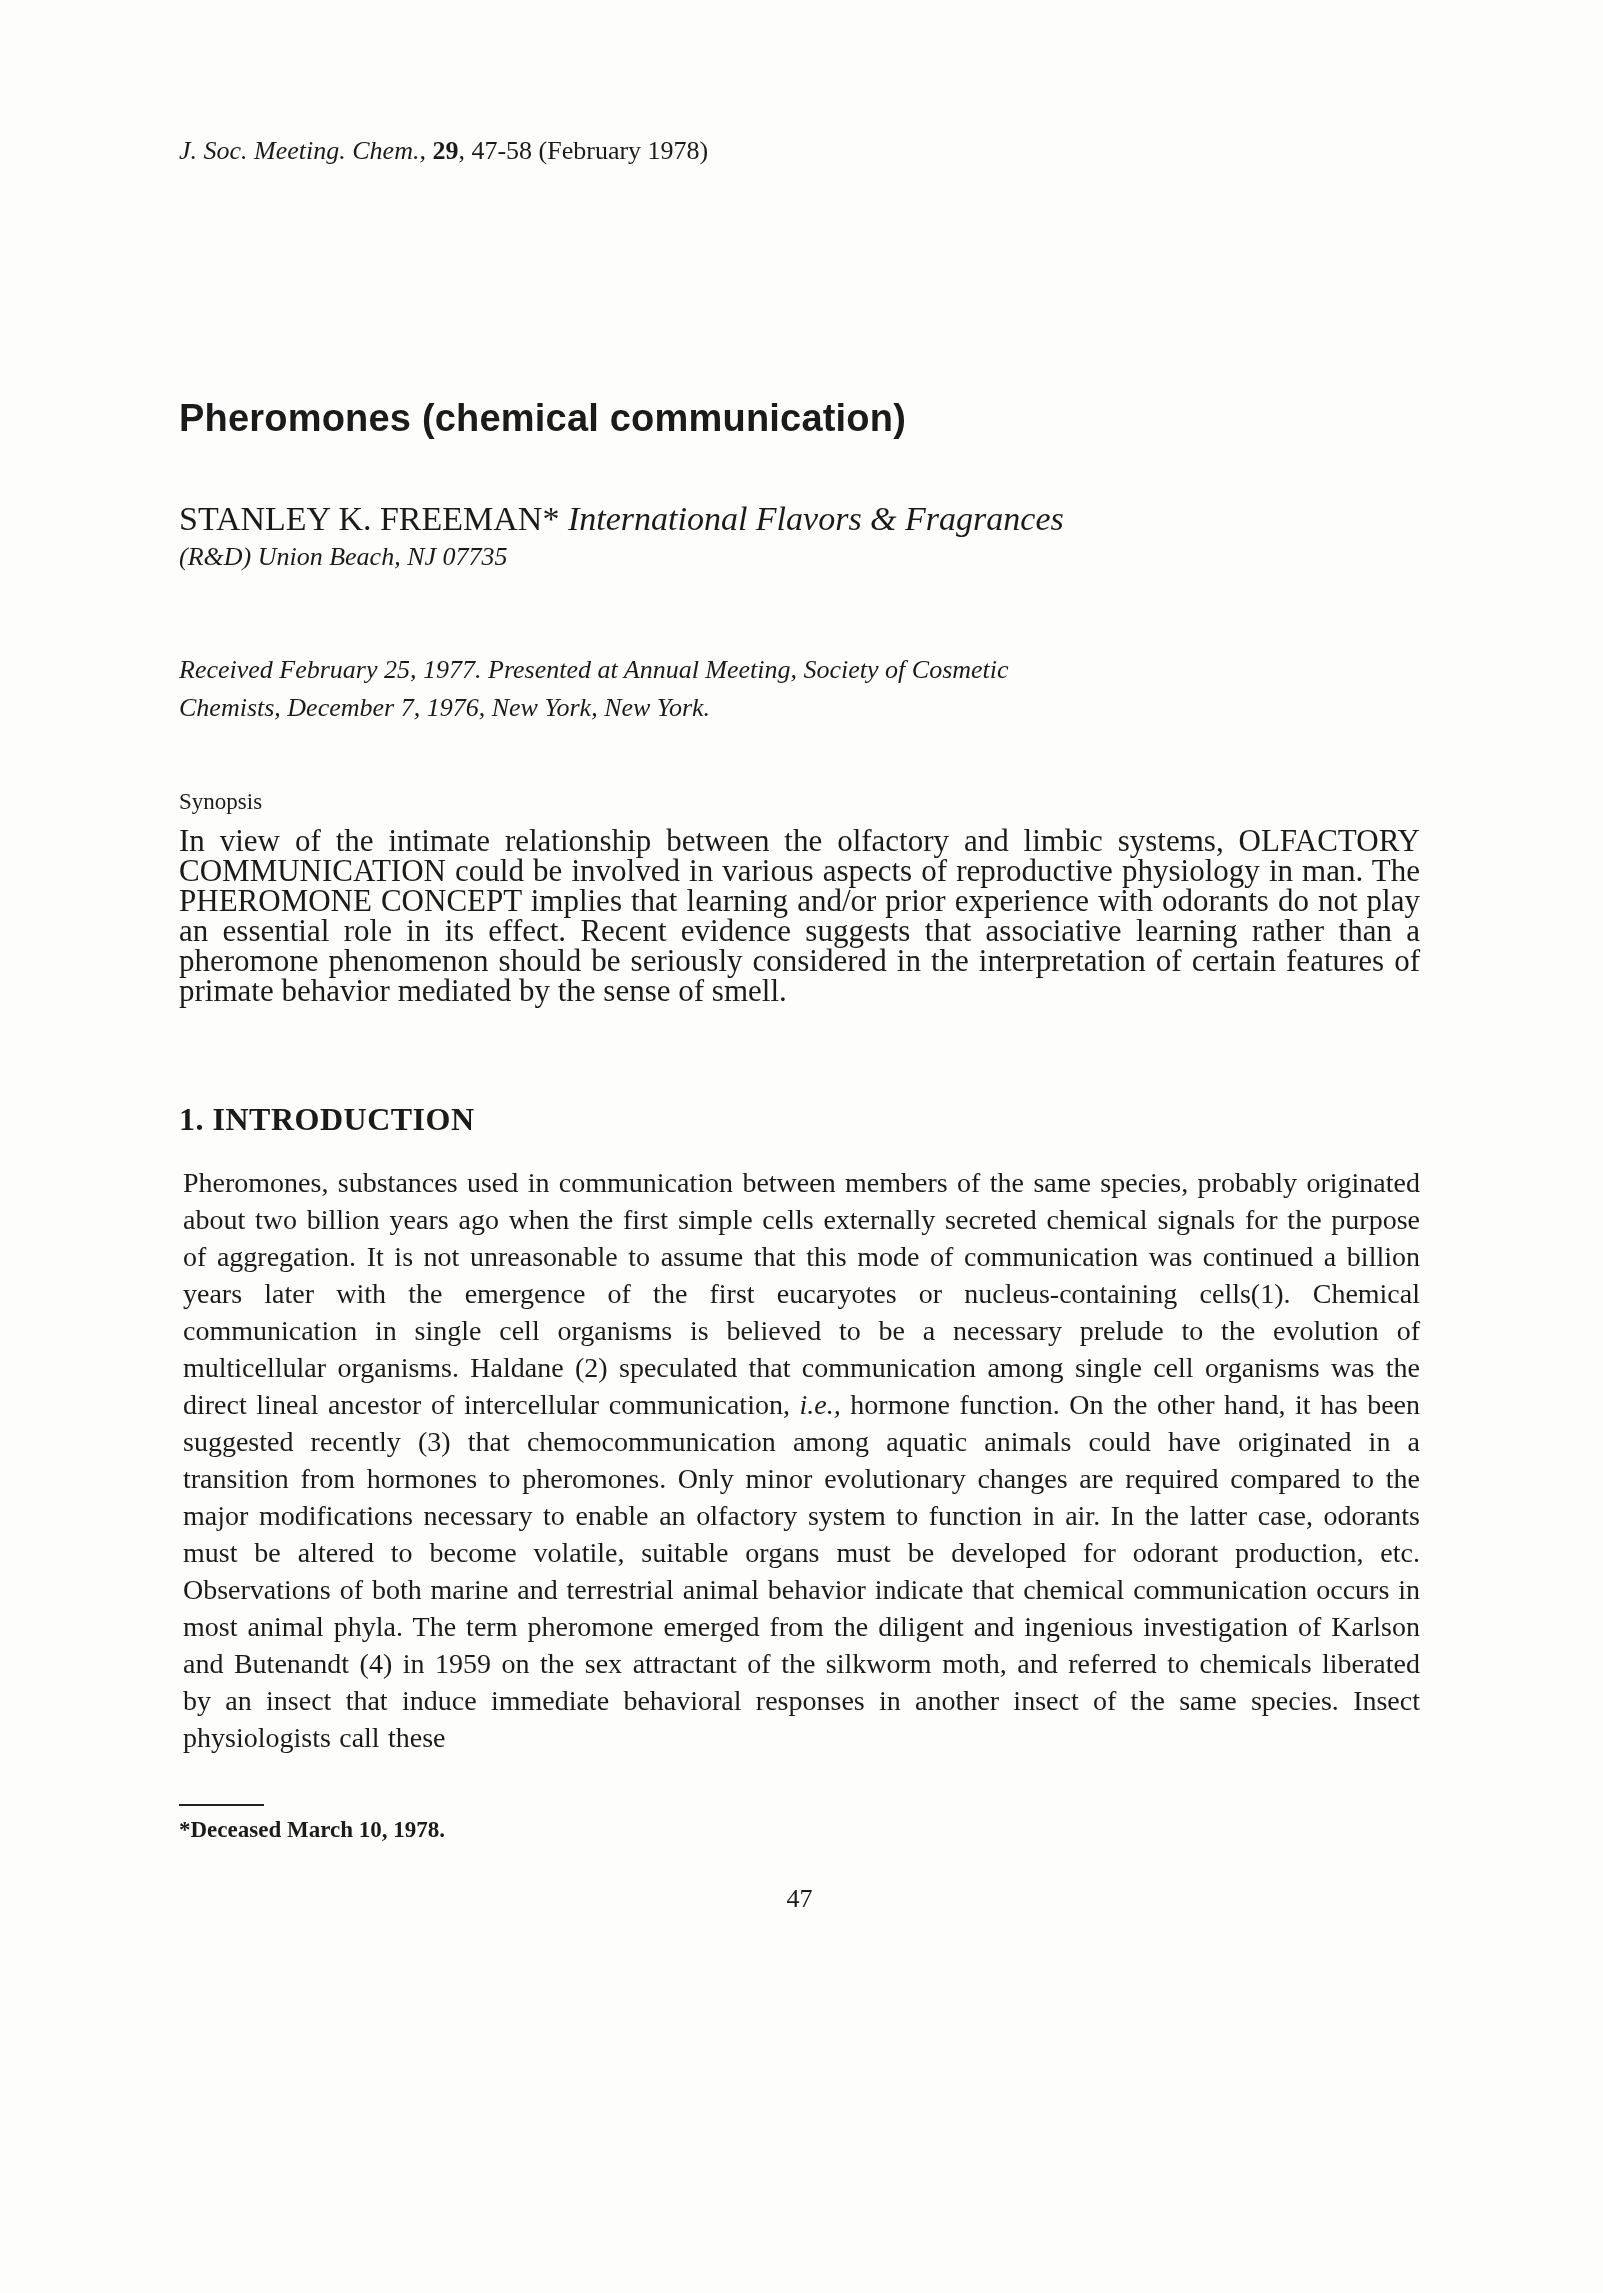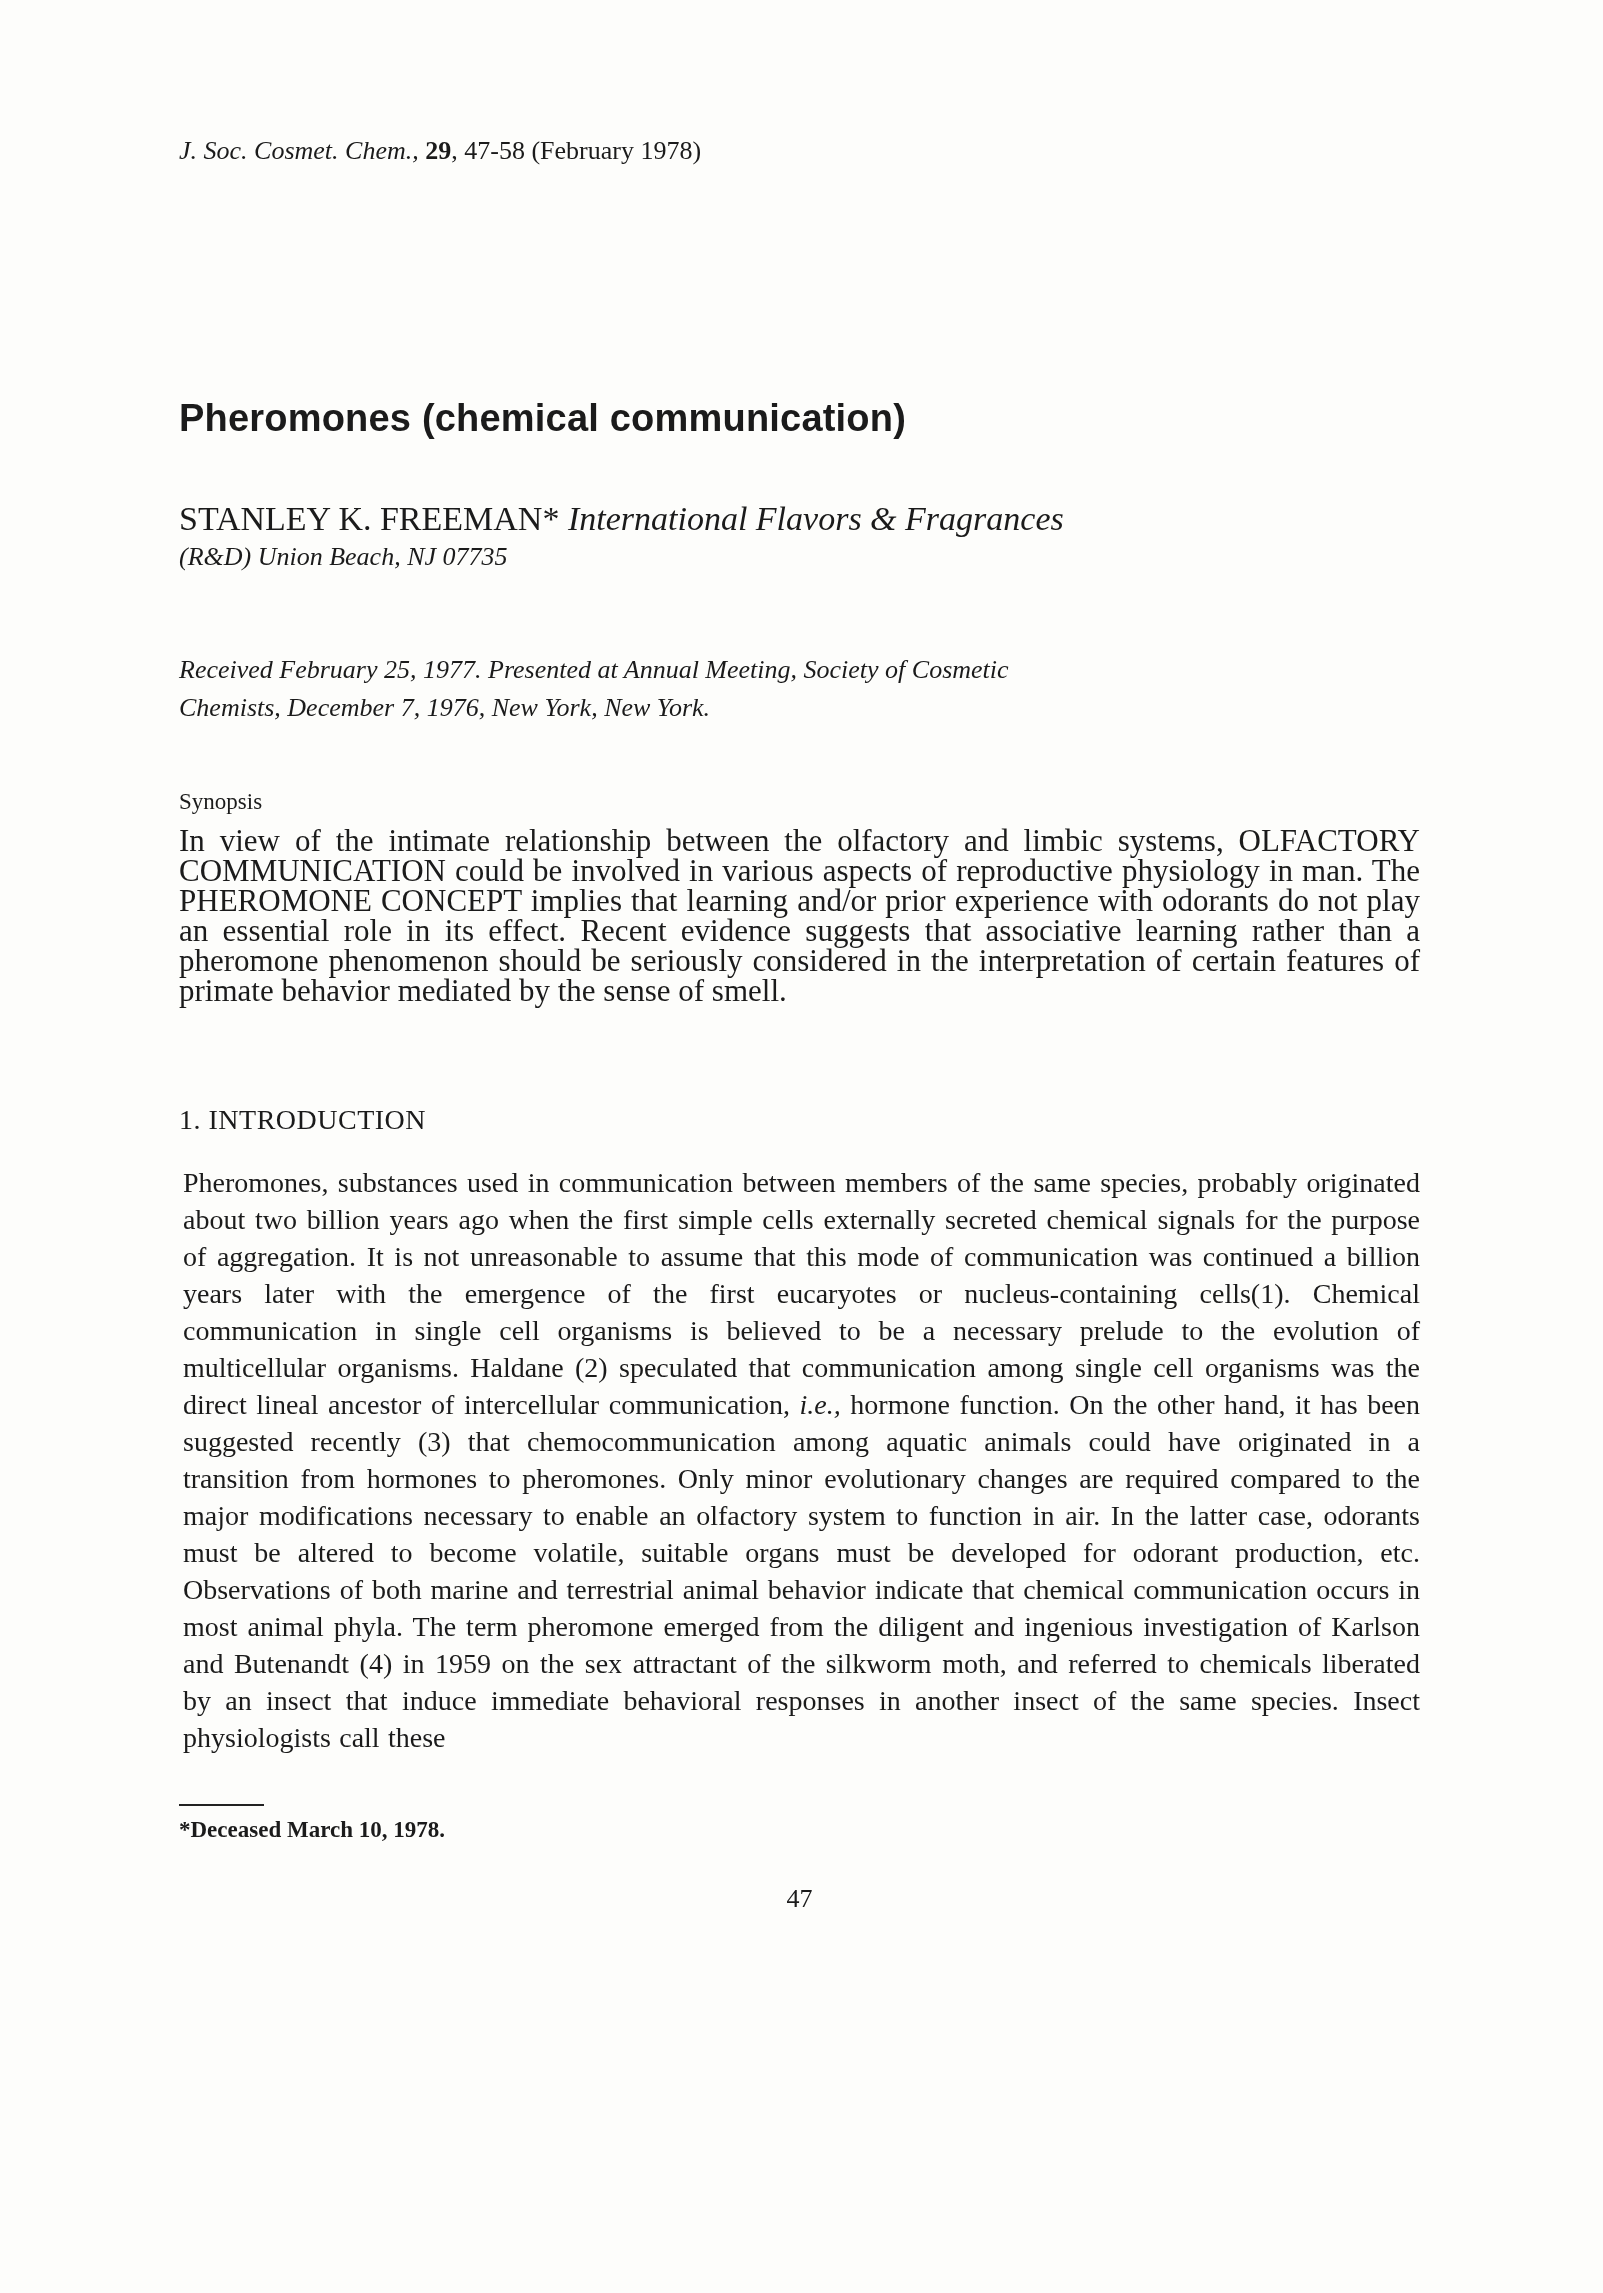--- a/index.html
+++ b/index.html
@@ -60,22 +60,22 @@
     line-height: 29px;
   }
   .syn-body {
     margin: 9.6px 0 0 0;
     font-size: 31px;
     line-height: 30px;
     text-align: justify;
   }
   .sec-head {
     margin: 96px 0 0 0;
-    font-weight: 400;
-    font-size: 28px;
+    font-weight: 700;
+    font-size: 32px;
     line-height: 35px;
     letter-spacing: 0.5px;
   }
   .body-text {
     margin: 27px 0 0 4px;
     font-size: 28px;
     line-height: 37px;
     text-align: justify;
     word-spacing: 1.4px;
   }
@@ -95,21 +95,21 @@
     font-size: 26px;
     text-align: center;
   }
 </style>
 </head>
 <body>
 
 <div class="page">
   <div class="content">
 
-    <p class="journal-line"><span class="it">J. Soc. Cosmet. Chem., </span><span class="bold">29</span><span>, 47-58 (February 1978)</span></p>
+    <p class="journal-line"><span class="it">J. Soc. Meeting. Chem., </span><span class="bold">29</span><span>, 47-58 (February 1978)</span></p>
 
     <h1 class="title">Pheromones (chemical communication)</h1>
 
     <p class="author-line"><span>STANLEY K. FREEMAN* </span><span class="it">International Flavors &amp; Fragrances</span></p>
     <p class="author-line2 it">(R&amp;D) Union Beach, NJ 07735</p>
 
     <p class="received it">Received February 25, 1977. Presented at Annual Meeting, Society of Cosmetic Chemists, December 7, 1976, New York, New York.</p>
 
     <p class="syn-head">Synopsis</p>
     <p class="syn-body">In view of the intimate relationship between the olfactory and limbic systems, OLFACTORY COMMUNICATION could be involved in various aspects of reproductive physiology in man. The PHEROMONE CONCEPT implies that learning and/or prior experience with odorants do not play an essential role in its effect. Recent evidence suggests that associative learning rather than a pheromone phenomenon should be seriously considered in the interpretation of certain features of primate behavior mediated by the sense of smell.</p>

